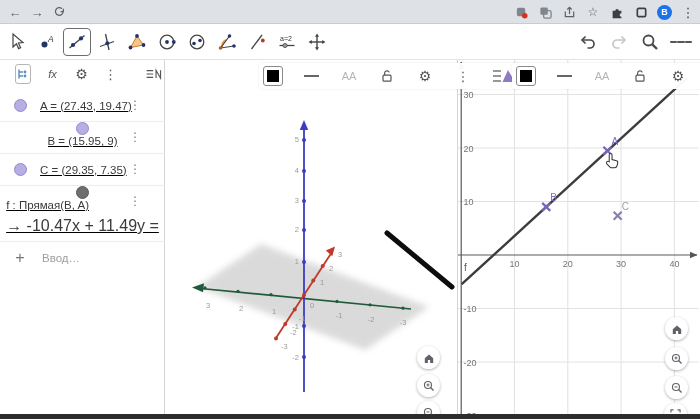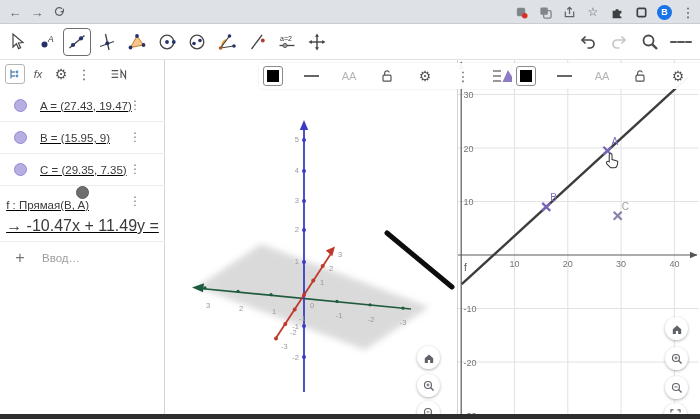--- a/index.html
+++ b/index.html
@@ -33,21 +33,21 @@
   .tbr-ic { width:22px; height:22px; display:flex; align-items:center; justify-content:center; }
   .hamburger div { width:16px; height:2.2px; background:#555; margin:2.1px 0; border-radius:1px; }
 
   
   .content { position:absolute; left:0; top:60px; width:700px; height:359px; display:flex; }
   .algebra { width:165px; height:359px; border-right:1px solid #d4d4d4; background:#fff; position:relative; }
   .p3d { width:293px; height:359px; border-right:1px solid #d4d4d4; background:#fff; position:relative; }
   .p2d { width:241px; height:359px; background:#fff; position:relative; }
 
   
-  .alg-header { height:28px; display:flex; align-items:center; padding-left:5px; gap:3px; }
+  .alg-header { height:28px; display:flex; align-items:center; padding-left:15px; gap:14px; }
   .ah-ic { width:20px; height:20px; display:flex; align-items:center; justify-content:center;
            color:#555; font-size:14px; border:1.5px solid transparent; border-radius:3px; background:none; padding:0; }
   .ah-ic.selected { border-color:#b5b5b5; }
   .fx { font-size:11px; font-style:italic; color:#555; }
   .kebab { color:#555; font-size:13px; }
   .sort-ic { margin-left:12px; }
   .alg-rows { position:absolute; top:30px; left:0; width:165px; }
   .alg-row { display:flex; align-items:center; position:relative;
              border-bottom:1px solid #ececec;text-decoration:underline; }
   .alg-row .rowpad { width:40px; flex:none; display:flex; justify-content:center; }
@@ -265,21 +265,21 @@
       </button>
     </div>
     <div class="alg-rows" id="alg-rows">
         <div class="alg-row" style="height: 32px;">
           <div class="rowpad">
             <div class="toggle" style="background: rgb(185, 174, 228); border: 1px solid rgb(148, 136, 207);"></div>
           </div>
           <div class="row-text">A = (27.43, 19.47)</div>
           <div class="row-menu">⋮</div>
         </div>
-        <div class="alg-row" style="height: 32px;">
+        <div class="alg-row" style="height: 32px; flex-direction: column;">
           <div class="rowpad">
             <div class="toggle" style="background: rgb(185, 174, 228); border: 1px solid rgb(148, 136, 207);"></div>
           </div>
           <div class="row-text">B = (15.95, 9)</div>
           <div class="row-menu">⋮</div>
         </div>
         <div class="alg-row" style="height: 32px;">
           <div class="rowpad">
             <div class="toggle" style="background: rgb(185, 174, 228); border: 1px solid rgb(148, 136, 207);"></div>
           </div>

